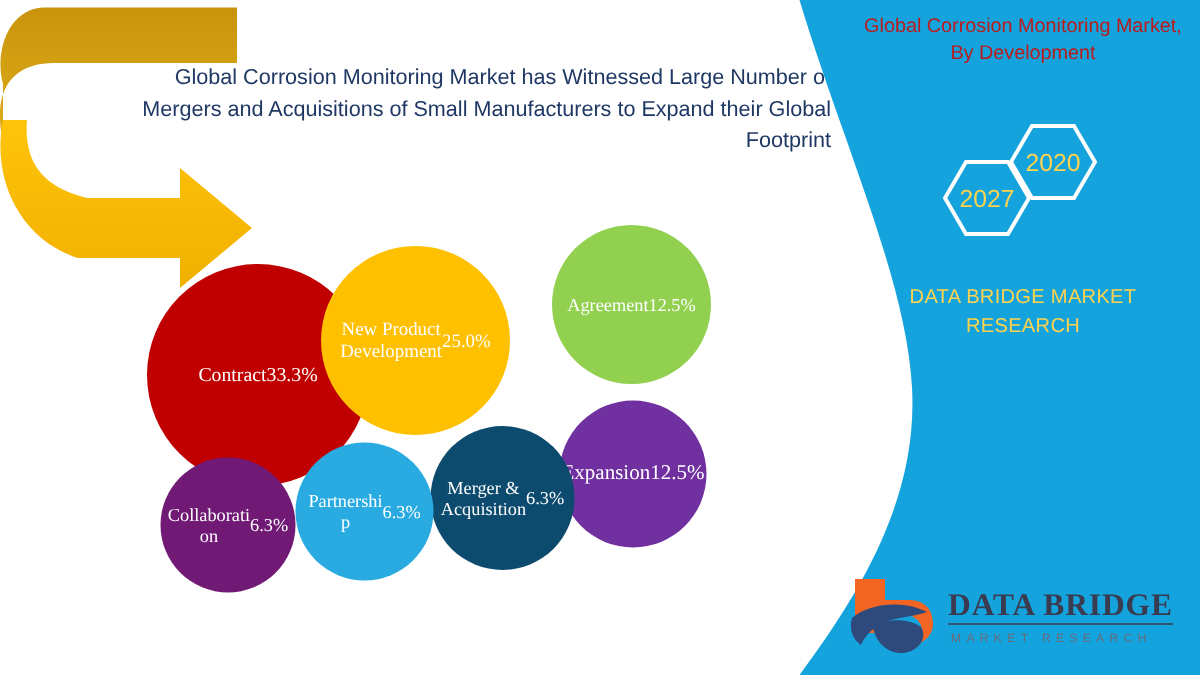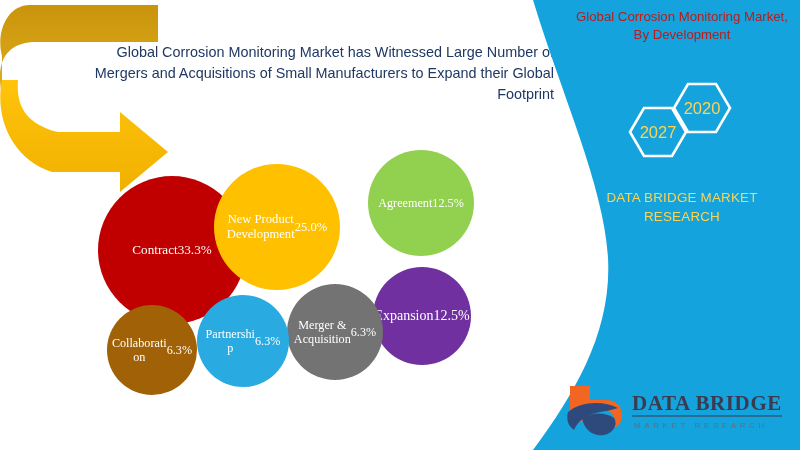--- a/index.html
+++ b/index.html
@@ -160,35 +160,35 @@
           <div>Agreement</div>
         </span>
       <span class="b-value">12.5%</span>
     </div>
     <div class="bubble" style="left: 373px; top: 267px; width: 98px; height: 98px; background: rgb(112, 48, 160); font-size: 14px;">
       <span class="b-label">
           <div>Expansion</div>
         </span>
       <span class="b-value">12.5%</span>
     </div>
-    <div class="bubble" style="left: 287px; top: 284px; width: 96px; height: 96px; background: #737373; font-size: 12.2px; text-align: center;">
+    <div class="bubble" style="left: 287px; top: 284px; width: 96px; height: 96px; background: #0c4a6e; font-size: 12.2px; text-align: center;">
       <span class="b-label">
           <div>Merger &amp;</div>
           <div>Acquisition</div>
         </span>
       <span class="b-value">6.3%</span>
     </div>
     <div class="bubble" style="left: 197px; top: 295px; width: 92px; height: 92px; background: rgb(41, 171, 226); font-size: 12.2px;">
       <span class="b-label">
           <div>Partnershi</div>
           <div>p</div>
         </span>
       <span class="b-value">6.3%</span>
     </div>
-    <div class="bubble" style="left: 107px; top: 305px; width: 90px; height: 90px; background: #a16207; font-size: 12.2px; justify-content: center;">
+    <div class="bubble" style="left: 107px; top: 305px; width: 90px; height: 90px; background: #701a75; font-size: 12.2px; justify-content: center;">
       <span class="b-label">
           <div>Collaborati</div>
           <div>on</div>
         </span>
       <span class="b-value">6.3%</span>
     </div>
   </div>
 
   <svg class="sidebar-svg" width="300" height="450" viewBox="0 0 300 450">
     <path id="sidebarShape" d="M 33,0 L 300,0 L 300,450 L 33,450

